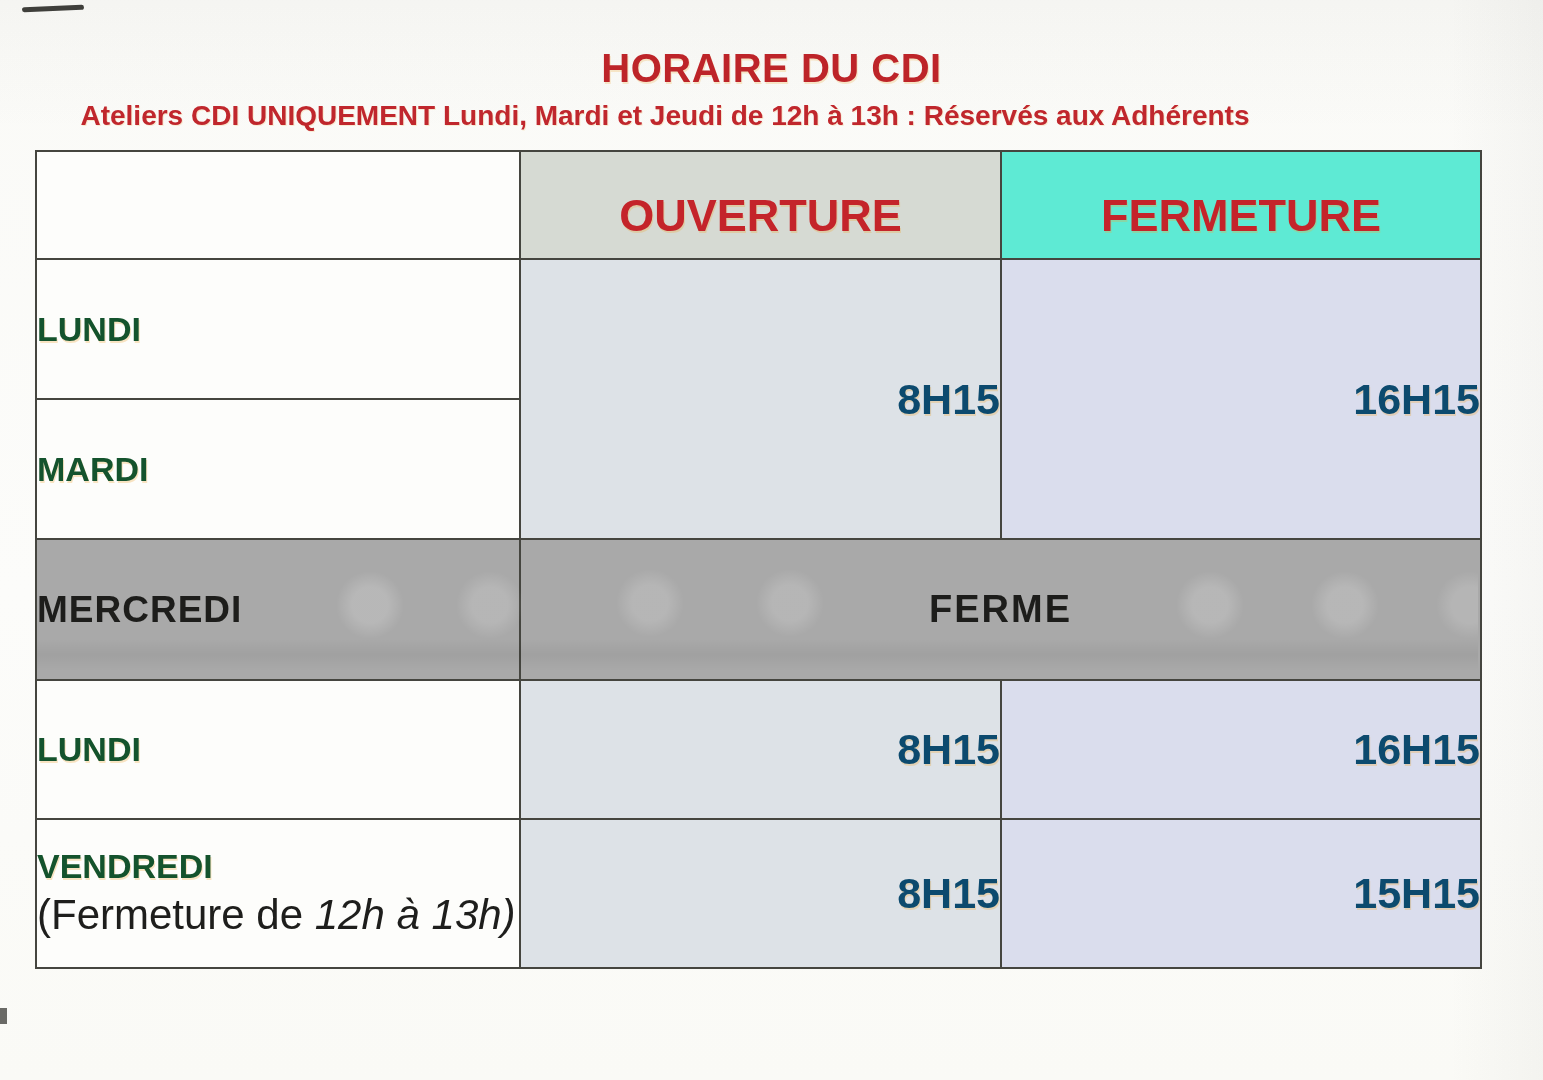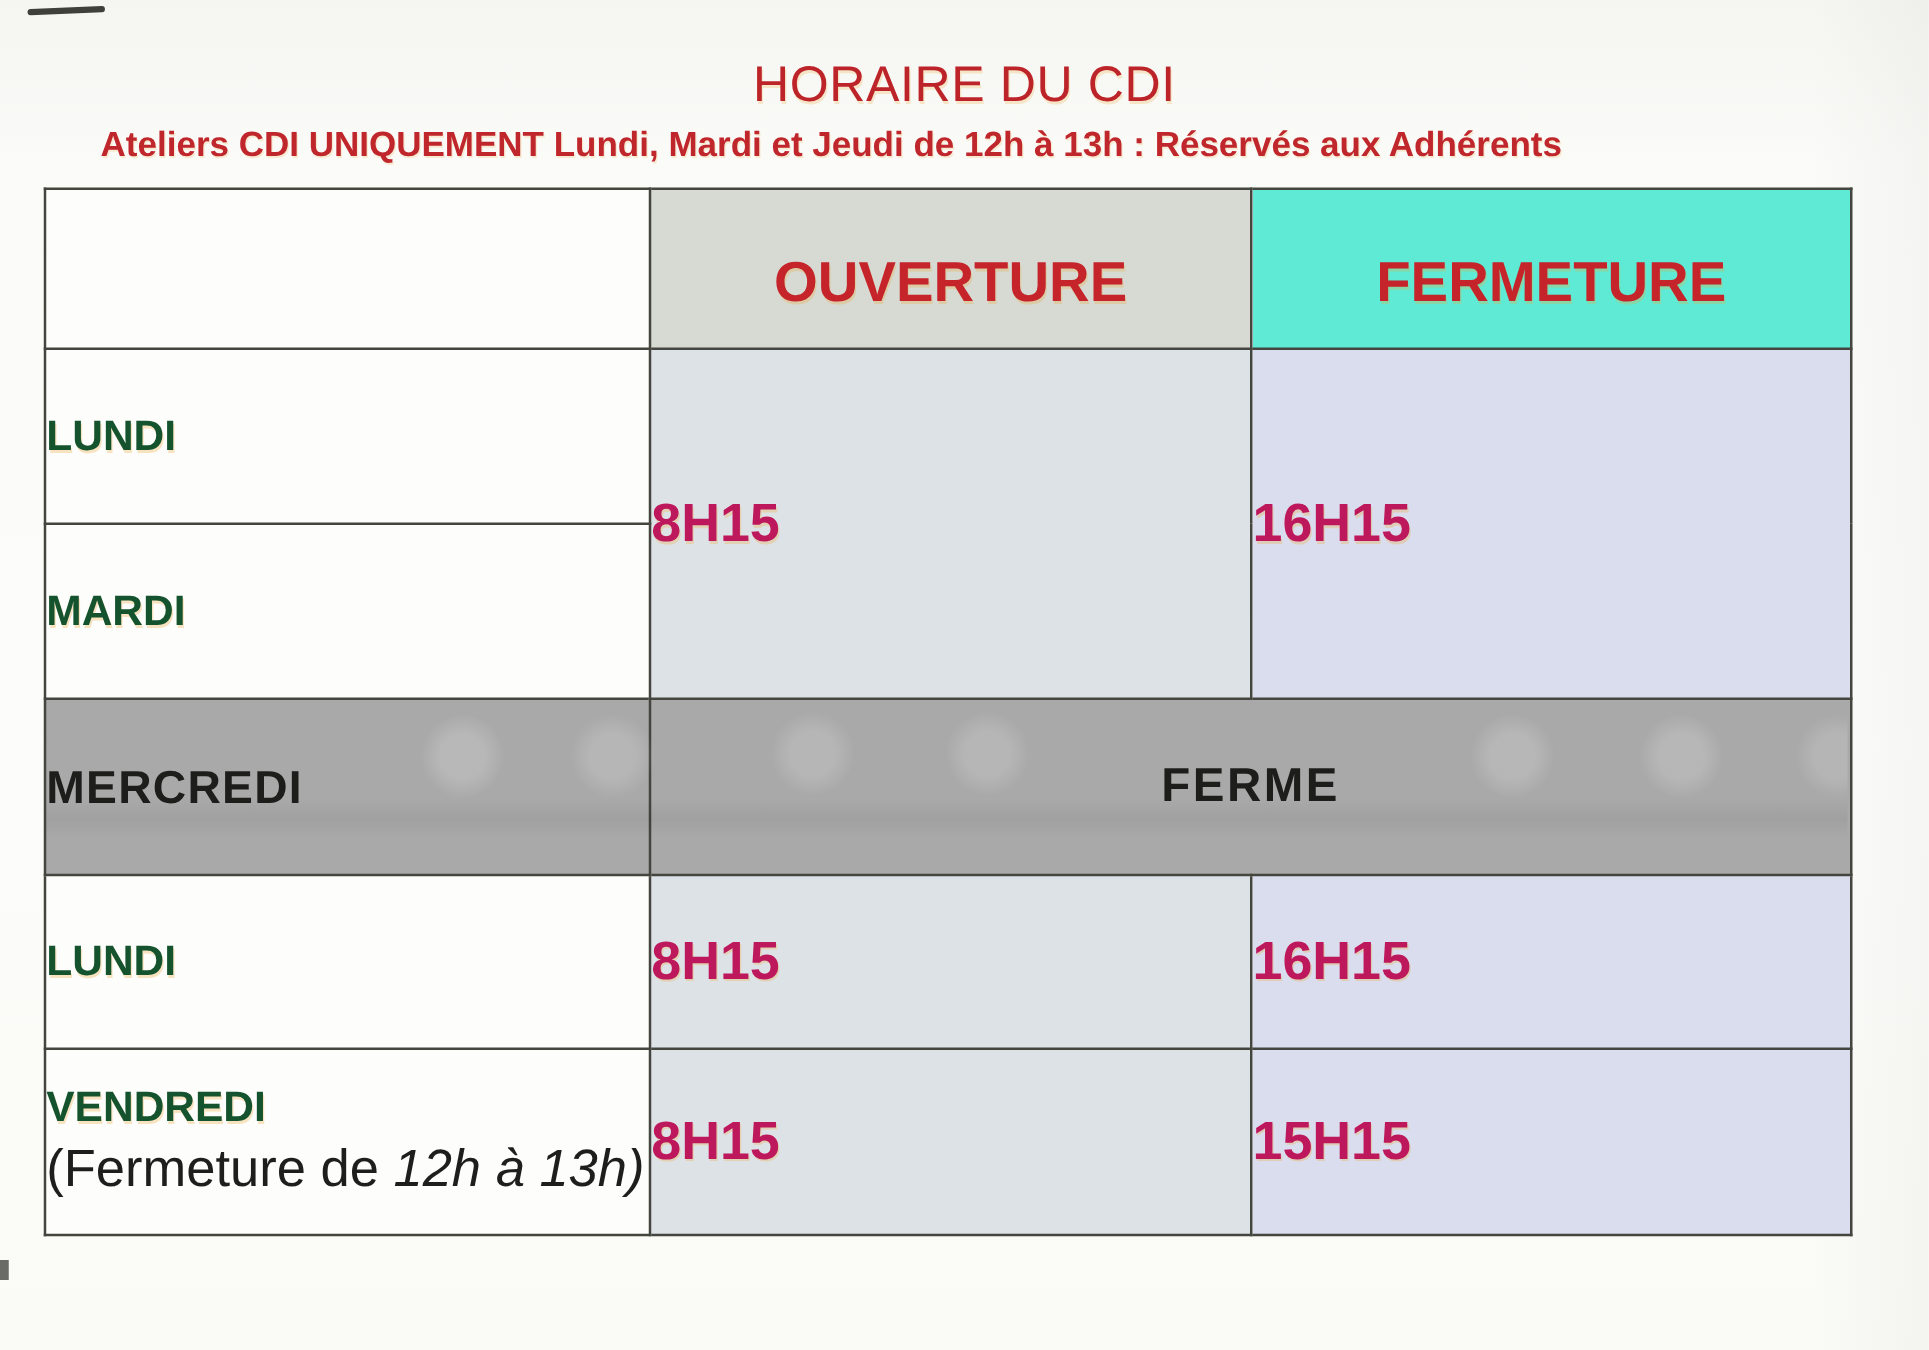--- a/index.html
+++ b/index.html
@@ -16,21 +16,21 @@
   .paper-shade {
     position: absolute; inset: 0;
     background: linear-gradient(90deg, rgba(0,0,0,0) 94%, rgba(120,120,115,0.05) 100%),
                 linear-gradient(180deg, rgba(120,120,115,0.04) 0%, rgba(0,0,0,0) 12%);
     pointer-events: none;
   }
 
   .doc-title {
     position: absolute; top: 46px; left: 0; width: 1543px;
     text-align: center;
-    font-size: 40px; font-weight: normal;
+    font-size: 40px; font-weight: bold;
     color: #bd2429; letter-spacing: 0.5px;
     text-shadow: 1px 2px 0 rgba(240,170,60,0.25);
   }
   .doc-subtitle {
     position: absolute; top: 100px; left: 0; width: 1330px;
     text-align: center;
     font-size: 28px; font-weight: bold;
     color: #c0272d;
     text-shadow: 1px 1px 0 rgba(240,170,60,0.2);
   }
@@ -39,21 +39,21 @@
     position: absolute; left: 35px; top: 150px;
     width: 1445px;
     border-collapse: collapse;
     table-layout: fixed;
   }
   table.schedule td {
     border: 2px solid #45453f;
     padding: 0;
     overflow: hidden;
   }
-  tr.h-header  { height: 128px; }
+  tr.h-header  { height: 108px; }
   tr.h-lundi   { height: 140px; }
   tr.h-mardi   { height: 140px; }
   tr.h-mercredi{ height: 141px; }
   tr.h-jeudi   { height: 139px; }
   tr.h-vendredi{ height: 149px; }
 
   .c-day {
     background: #fdfdfb;
     vertical-align: middle;
     padding-left: 16px;
@@ -73,24 +73,24 @@
     display: inline-block;
     margin-top: 22px;
     font-size: 45px; font-weight: bold;
     color: #c4242a;
     text-shadow: 1px 2px 0 rgba(240,170,60,0.3);
   }
   .c-open-h  { background: #d6dad3; }
   .c-close-h { background: #5eead4; text-decoration: underline; }
 
   .c-time {
-    text-align: left;
+    text-align: right;
     vertical-align: middle;
     font-size: 43px; font-weight: bold;
-    color: #be185d;
+    color: #0c4a6e;
     text-shadow: 1px 2px 0 rgba(240,170,60,0.3);
   }
   .c-open  { background: #dde2e7; }
   .c-close { background: #dadded; }
 
   .row-closed td { background: #a9a9a9; }
   .closed-day-label {
     color: #1d1d1b;
     font-weight: bold;
     font-size: 37px;

